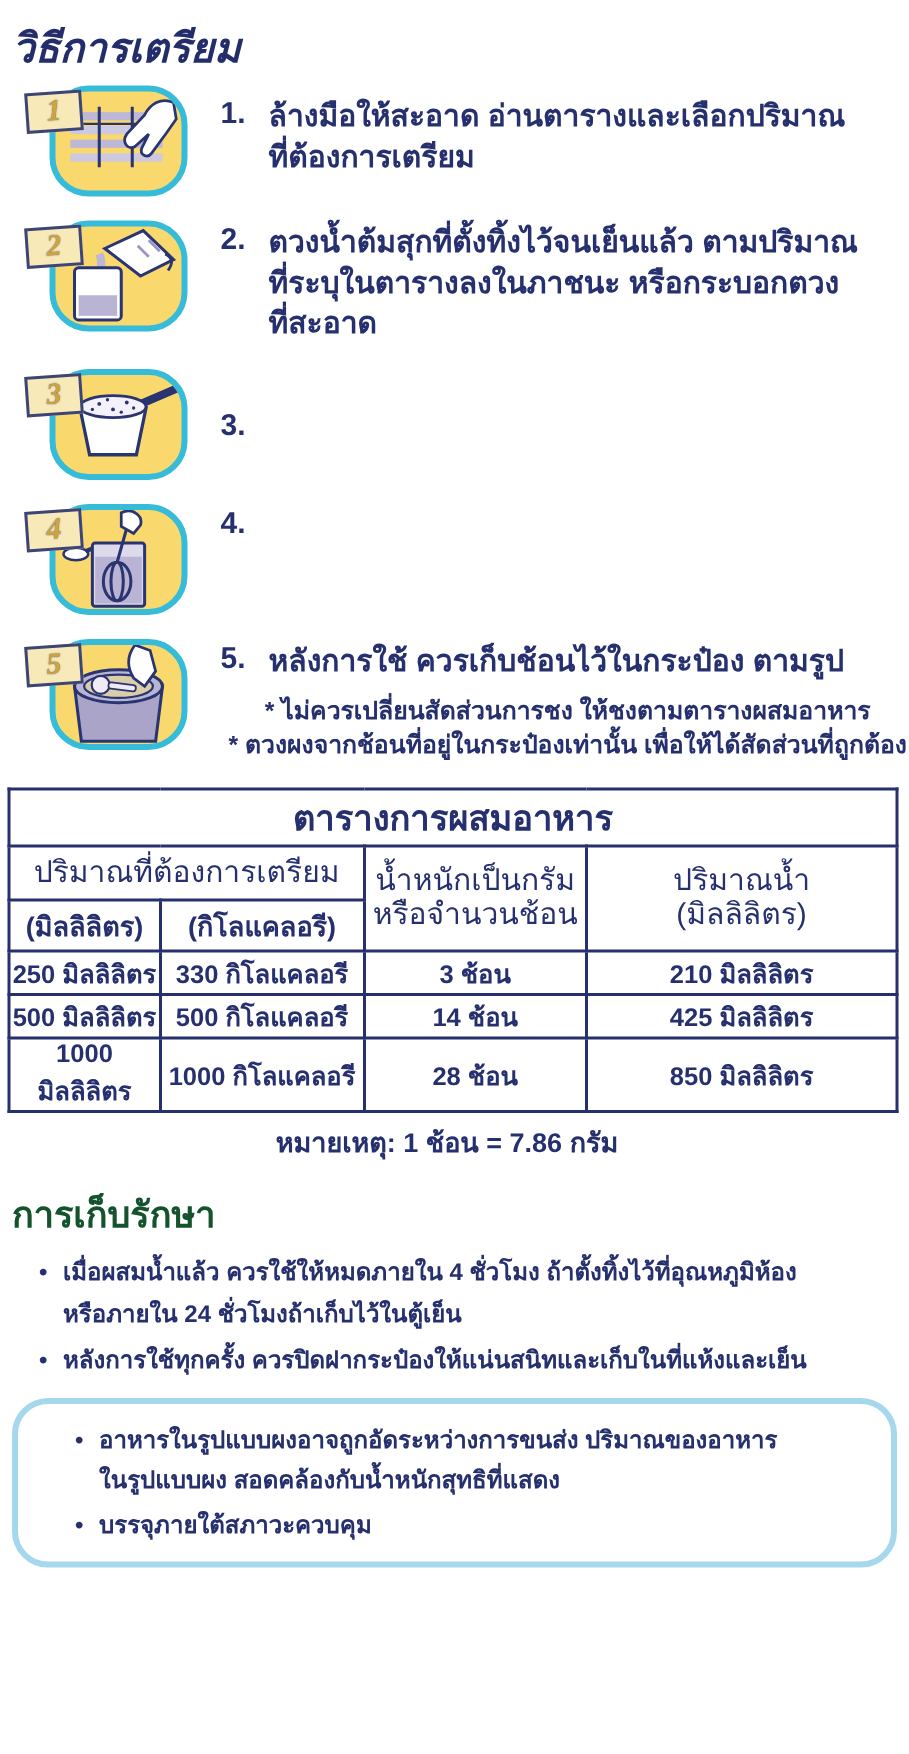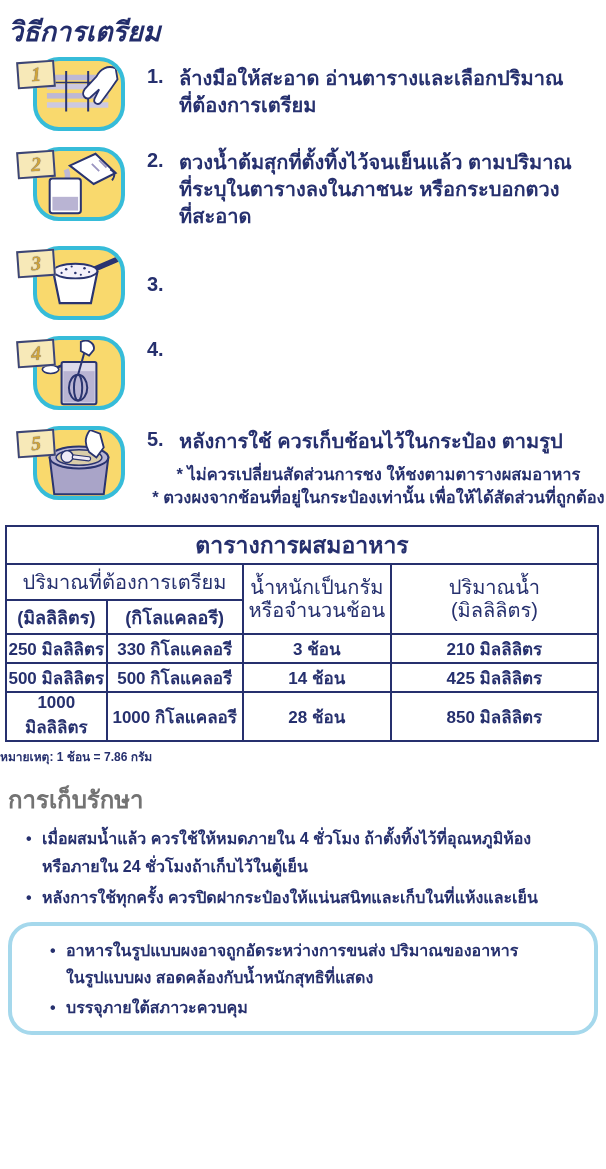--- a/index.html
+++ b/index.html
@@ -4,21 +4,21 @@
 <style>
   html,body{margin:0;padding:0;background:#ffffff;}
   body{
     width:606px;height:1169px;overflow:hidden;
     font-family:"Liberation Sans", sans-serif;
     color:#26306e;
   }
   .page{position:relative;width:606px;height:1169px;}
 
   h1.sec{font-size:27px;font-weight:700;margin:10px 0 4px 8px;color:#232d6b;font-style:italic;}
-  h2.sec{font-size:24px;font-weight:700;margin:14px 0 6px 8px;color:#737373;}
+  h2.sec{font-size:24px;font-weight:700;margin:14px 0 6px 8px;color:#14532d;}
 
   
   .steps{margin-left:33px;}
   .step{display:flex;align-items:flex-start;margin-bottom:16px;}
   .step.center{align-items:center;}
   .icon-wrap{position:relative;width:92px;flex:0 0 92px;}
   .icon-box{
     width:92px;height:74px;background:#f9d96d;
     border:4px solid #36bcd9;border-radius:26px;box-sizing:border-box;
     overflow:hidden;
@@ -50,21 +50,21 @@
   table.mix th, table.mix td{
     border:2.4px solid #26306e;text-align:center;vertical-align:middle;
     white-space:pre-line;padding:0;
   }
   .t-title{font-size:23px;font-weight:700;height:34px;}
   .t-h{font-size:20px;font-weight:400;height:34px;line-height:23px;}
   .t-sub{font-size:18px;font-weight:700;height:32px;}
   td.t-d{font-size:17px;font-weight:700;height:26px;margin-left:40px;}
   .c1{width:17%;} .c2{width:23%;} .c3{width:25%;} .c4{width:35%;}
   .table-note{
-    text-align:left;margin:5px 10px 0 0;font-size:12px;font-weight:700;
+    text-align:center;margin:5px 10px 0 0;font-size:18px;font-weight:700;
   }
 
   
   ul.blt{list-style:none;margin:2px 0 0 0;padding:0 0 0 26px;}
   ul.blt li{
     position:relative;padding-left:16px;font-size:16px;font-weight:700;
     line-height:28px;margin-bottom:3px;
   }
   ul.blt li::before{content:"\2022";position:absolute;left:0;top:0;}
   .blt-text{white-space:pre-line;}

